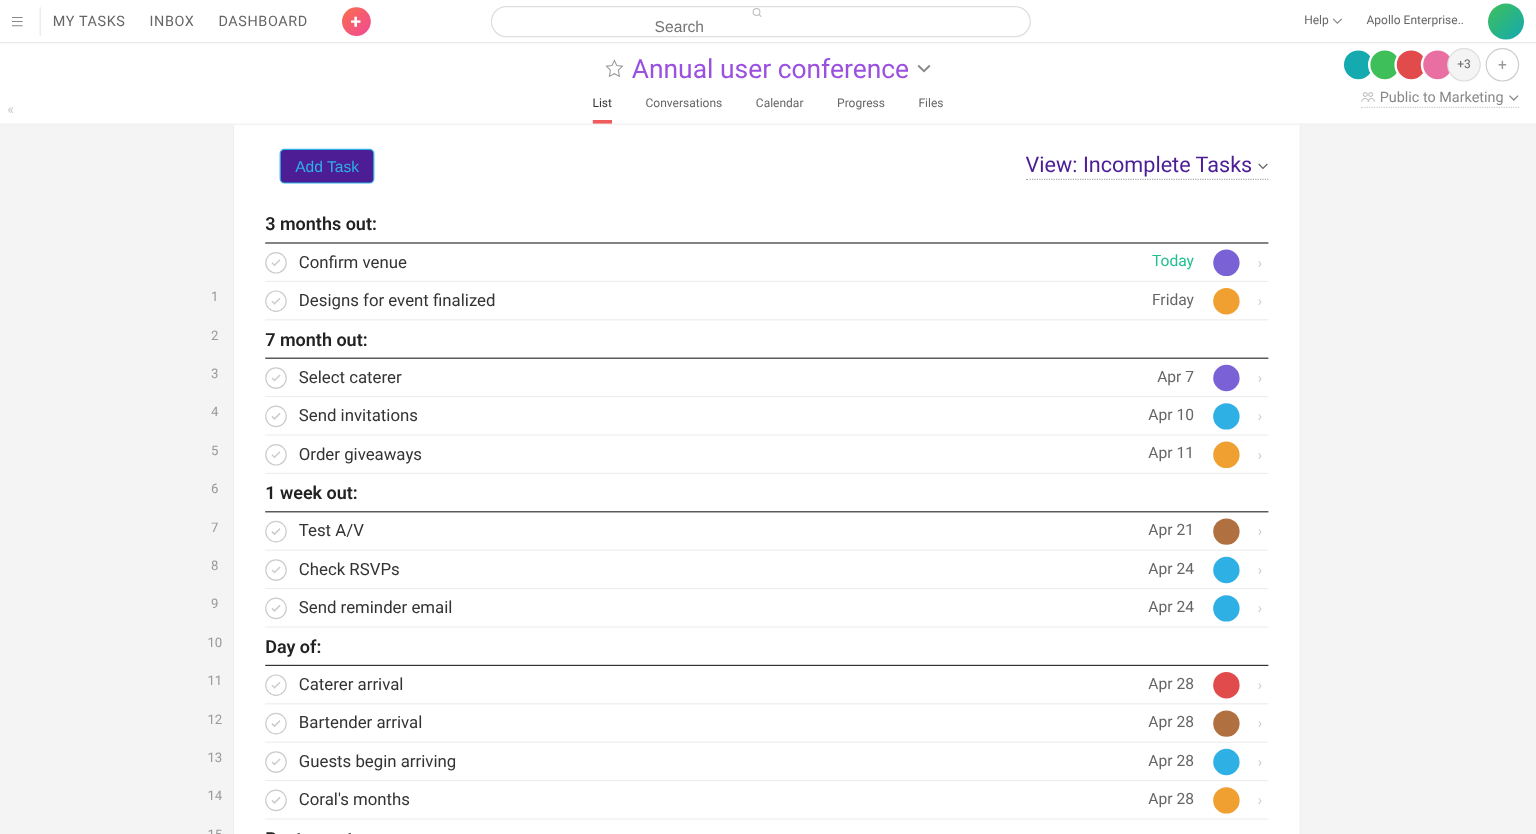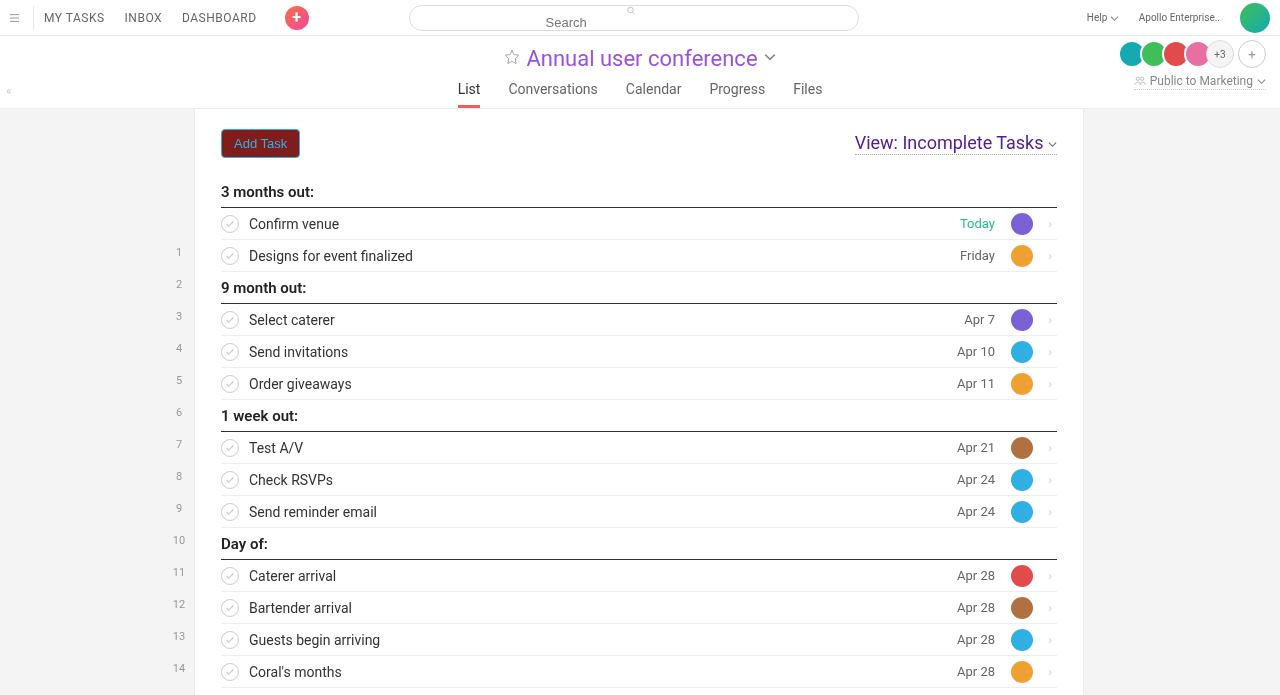--- a/index.html
+++ b/index.html
@@ -12,35 +12,35 @@
 .search-wrap { flex:0 0 auto; margin-left:100px;}
 .search { width: 450px; height: 26px; border:1px solid #ddd; border-radius:14px; display:flex; align-items:center; padding:0 10px; color:#999;flex-direction:column;}
 .search input { border:none; outline:none; flex:1; font-size:13px; background:transparent;}
 .top-right { margin-left:auto; display:flex; align-items:center; gap:20px; color:#666; font-size:10px;}
 .avatar-lg { width:30px; height:30px; border-radius:50%;}
 .project-header { text-align:center; padding-top:10px; position:relative;}
 .project-title-row { display:flex; align-items:center; justify-content:center; gap:6px;}
 .project-title { font-size:22px; color:#9b51e0; font-weight:400;}
 .star-icon svg { width:16px; height:16px; stroke:#999; fill:none;}
 .chev svg { width:12px; height:12px; stroke:#888;}
-.tabs { display:flex; justify-content:center; gap:28px; margin-top:10px; font-size:14px; color:#666;}
+.tabs { display:flex; justify-content:center; gap:28px; margin-top:10px; font-size:10px; color:#666;}
 .tab { padding-bottom:8px; cursor:pointer;}
 .tab.active { color:#333; border-bottom:3px solid #f05b5b;}
 .header-right { position:absolute; right:14px; top:4px; display:flex; flex-direction:column; align-items:flex-end; gap:6px;}
 .member-stack { display:flex; align-items:center;}
 .member-stack .mavatar { width:28px; height:28px; border-radius:50%; border:2px solid #fff; margin-left:-6px; display:flex;align-items:center;justify-content:center;font-size:10px;color:#666;}
 .plus-circle { width:28px; height:28px; border-radius:50%; border:1px solid #ccc; display:flex;align-items:center;justify-content:center; color:#999; margin-left:4px; background:#fff; cursor:pointer;}
 .privacy { font-size:12px; color:#888; display:flex; align-items:center; gap:4px; border-bottom:1px dotted #ccc; padding-bottom:1px;}
 .divider { border-bottom:1px solid #eee; }
 .content-wrap { display:flex; background:#f4f4f4; min-height:610px;}
 .row-gutter { width:194px; background:#f4f4f4; display:flex; flex-direction:column; align-items:flex-end; padding-top:127px;}
 .rownum { height:32px; width:30px; display:flex; align-items:center; justify-content:center; font-size:11px; color:#999;}
 .main-panel { background:#fff; flex:1; max-width:890px; padding:20px 26px 0 26px; position:relative; border-left:1px solid #eee; border-right:1px solid #eee;}
 .toolbar { display:flex; align-items:center; justify-content:space-between; margin-bottom:18px;}
-.add-task-btn { border:1px solid #2fb0e5; color:#2fb0e5; background:#7f1d1d; padding:6px 12px; border-radius:4px; font-size:13px; cursor:pointer;}
+.add-task-btn { border:1px solid #2fb0e5; color:#2fb0e5; background:#4c1d95; padding:6px 12px; border-radius:4px; font-size:13px; cursor:pointer;margin-left:12px;}
 .view-sel { font-size:18px; color:#4c1d95; border-bottom:1px dotted #aaa; padding-bottom:1px; cursor:pointer;}
 .section-head { font-weight:600; font-size:15px; color:#222; border-bottom:1px solid #333; height:32px; display:flex; align-items:center; text-decoration:underline; text-decoration-color:transparent;}
 .task-row { height:32px; display:flex; align-items:center; border-bottom:1px solid #eee; gap:10px;}
 .check-circle { width:18px; height:18px; border:1.5px solid #ccc; border-radius:50%; display:flex; align-items:center; justify-content:center; flex-shrink:0; cursor:pointer;}
 .check-circle svg { width:10px; height:10px; stroke:#ccc; fill:none;}
 .task-name { flex:1; font-size:14px; color:#333;}
 .due { font-size:13px; color:#666; margin-right:6px;}
 .due.today { color:#1fbf8f;}
 .tavatar { width:22px; height:22px; border-radius:50%; flex-shrink:0;}
 .row-arrow { color:#ccc; font-size:12px; width:14px; text-align:center;}
@@ -165,21 +165,21 @@
           <span class="check-circle">
             <svg viewBox="0 0 12 12">
               <path d="M2 6l2.5 2.5L10 3" stroke-width="1.5"></path>
             </svg>
           </span>
           <span class="task-name">Designs for event finalized</span>
           <span class="due">Friday</span>
           <span class="tavatar" style="background: rgb(240, 160, 48);"></span>
           <span class="row-arrow">›</span>
         </div>
-        <div class="section-head">9 month out:</div>
+        <div class="section-head">7 month out:</div>
         <div class="task-row">
           <span class="check-circle">
             <svg viewBox="0 0 12 12">
               <path d="M2 6l2.5 2.5L10 3" stroke-width="1.5"></path>
             </svg>
           </span>
           <span class="task-name">Select caterer</span>
           <span class="due">Apr 7</span>
           <span class="tavatar" style="background: rgb(123, 97, 214);"></span>
           <span class="row-arrow">›</span>

